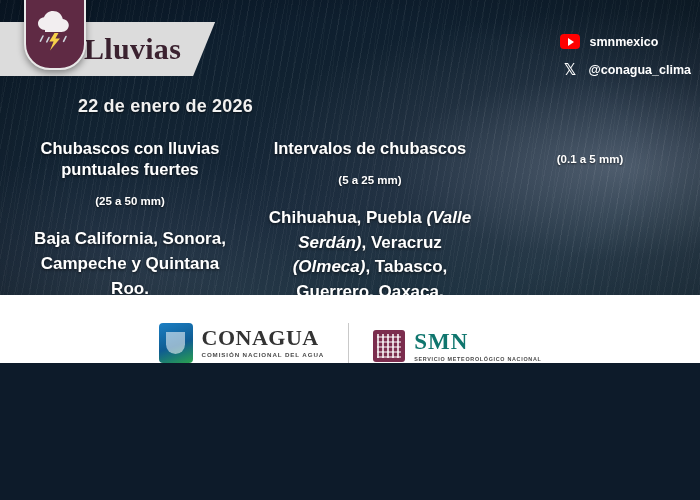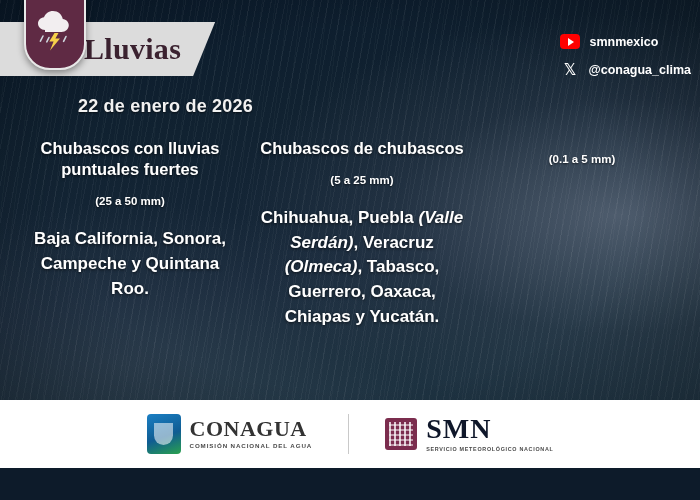--- a/index.html
+++ b/index.html
@@ -5,21 +5,21 @@
   * { box-sizing: border-box; }
   html, body { margin: 0; padding: 0; }
   body {
     width: 700px; height: 500px;
     font-family: "Liberation Sans", sans-serif;
     overflow: hidden;
     background: #0d1b2a;
   }
   .poster {
     position: relative;
-    width: 700px; height: 468px;
+    width: 700px; height: 363px;
     overflow: hidden;
   }
   
   .bg {
     position: absolute; inset: 0;
     background:
       radial-gradient(ellipse 75% 60% at 88% 46%, rgba(160,170,185,0.40) 0%, rgba(90,100,115,0.18) 42%, rgba(0,0,0,0) 72%),
       radial-gradient(ellipse 60% 50% at 18% 78%, rgba(120,130,145,0.18) 0%, rgba(0,0,0,0) 70%),
       linear-gradient(170deg, #0a1a2b 0%, #112231 28%, #17283a 55%, #1b2f3e 72%, #243a49 100%);
   }
@@ -109,20 +109,21 @@
   }
   .xbox { color: #fff; font-size: 15px; font-weight: bold; font-family: "DejaVu Sans", sans-serif; }
 
   
   .columns {
     position: absolute; left: 0; right: 0; top: 138px;
     height: 290px;
     display: flex;
     z-index: 5;
     padding: 0 14px;
+    gap: 8px;
   }
   .col {
     flex: 1 1 0;
     padding: 0 10px;
     text-align: center;
     color: #ffffff;
   }
   .col-1 { flex: 0 0 232px; }
   .col-2 { flex: 0 0 232px; }
   .col-3 { flex: 1 1 auto; }
@@ -143,22 +144,22 @@
     text-shadow: 0 1px 3px rgba(0,0,0,.65);
   }
   .col-3 .col-body { font-size: 14.2px; }
   .col-body i { font-style: italic; font-weight: bold; }
 
   
   .footer {
     position: absolute; left: 0; right: 0; bottom: 0;
     height: 68px;
     background: #ffffff;
-    display: flex; align-items: center; justify-content: center;
-    gap: 16px;
+    display: flex; align-items: flex-end; justify-content: center;
+    gap: 4px;
     z-index: 8;
   }
   .logo-block {
     display: flex; align-items: center; gap: 9px;
   }
   .conagua-mark {
     width: 34px; height: 40px;
     border-radius: 4px;
     background: linear-gradient(160deg,#1b7fc4 0%, #0f5c92 55%, #2aa14e 100%);
     position: relative;
@@ -194,21 +195,21 @@
   }
   .smn-mark:before {
     content: "";
     position: absolute; inset: 4px;
     background:
       repeating-linear-gradient(90deg, rgba(255,255,255,.75) 0 2px, rgba(255,255,255,0) 2px 5px),
       repeating-linear-gradient(0deg, rgba(255,255,255,.5) 0 2px, rgba(255,255,255,0) 2px 5px);
   }
   .smn-text { line-height: 1; }
   .smn-name {
-    font-size: 28px; font-weight: bold; color: #0f172a;
+    font-size: 23px; font-weight: bold; color: #0f766e;
     letter-spacing: 1px;
     font-family: "Liberation Serif", serif;
   }
   .smn-sub {
     font-size: 5.4px; color: #4a4a4a; letter-spacing: .7px;
     margin-top: 3px; font-weight: bold; line-height: 1.35;
   }
 </style>
 </head>
 <body>
@@ -247,21 +248,21 @@
     </div>
   </div>
 
   <div class="columns">
     <div class="col col-1">
       <div class="col-head">Chubascos con lluvias puntuales fuertes</div>
       <div class="col-range">(25 a 50 mm)</div>
       <div class="col-body">Baja California, Sonora, Campeche y Quintana Roo.</div>
     </div>
     <div class="col col-2">
-      <div class="col-head">Chubascos de chubascos</div>
+      <div class="col-head">Intervalos de chubascos</div>
       <div class="col-range">(5 a 25 mm)</div>
       <div class="col-body">Chihuahua, Puebla <i>(Valle Serdán)</i>, Veracruz <i>(Olmeca)</i>, Tabasco, Guerrero, Oaxaca, Chiapas y Yucatán.</div>
     </div>
     <div class="col col-3">
       <div class="col-range">(0.1 a 5 mm)</div>
     </div>
   </div>
 
   <div class="footer">
     <div class="logo-block">

